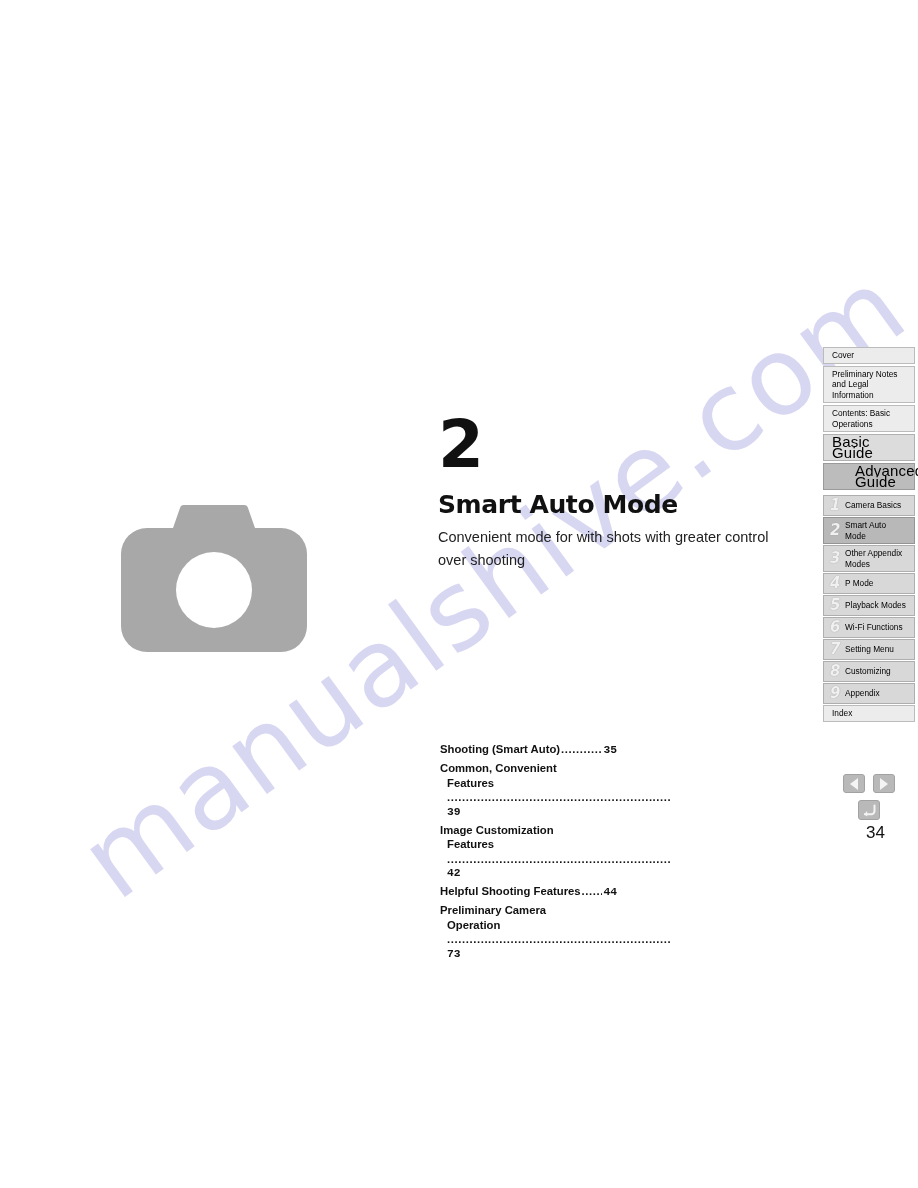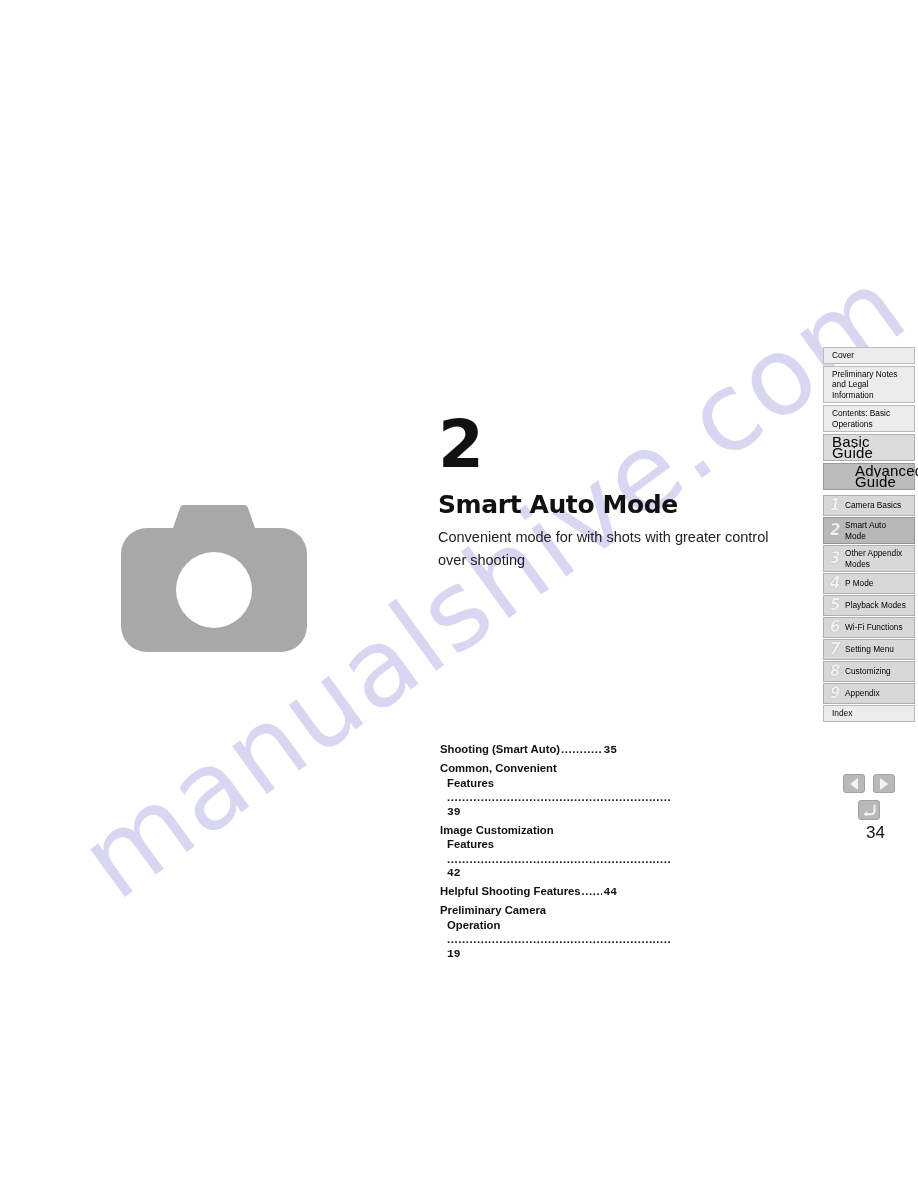--- a/index.html
+++ b/index.html
@@ -280,21 +280,21 @@
           <span class="toc-page">44</span>
         </div>
       </div>
       <div class="toc-entry">
         <div class="toc-line nodots">
           <span class="toc-label">Preliminary Camera</span>
         </div>
         <div class="toc-line indent">
           <span class="toc-label">Operation</span>
           <span class="toc-dots">............................................................</span>
-          <span class="toc-page">19</span>
+          <span class="toc-page">73</span>
         </div>
       </div>
     </div>
 
   <nav id="sidebar">
       <div class="nav-tab t-light">
         <span class="nav-label">Cover</span>
       </div>
       <div class="nav-tab t-light">
         <span class="nav-label">Preliminary Notes and Legal Information</span>

